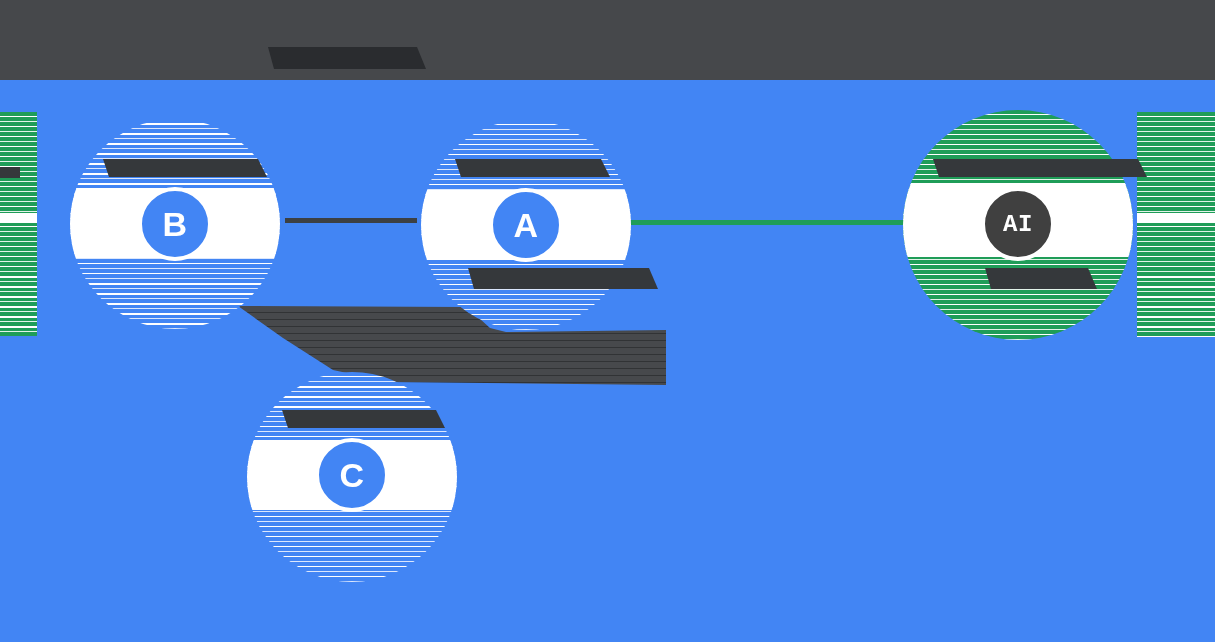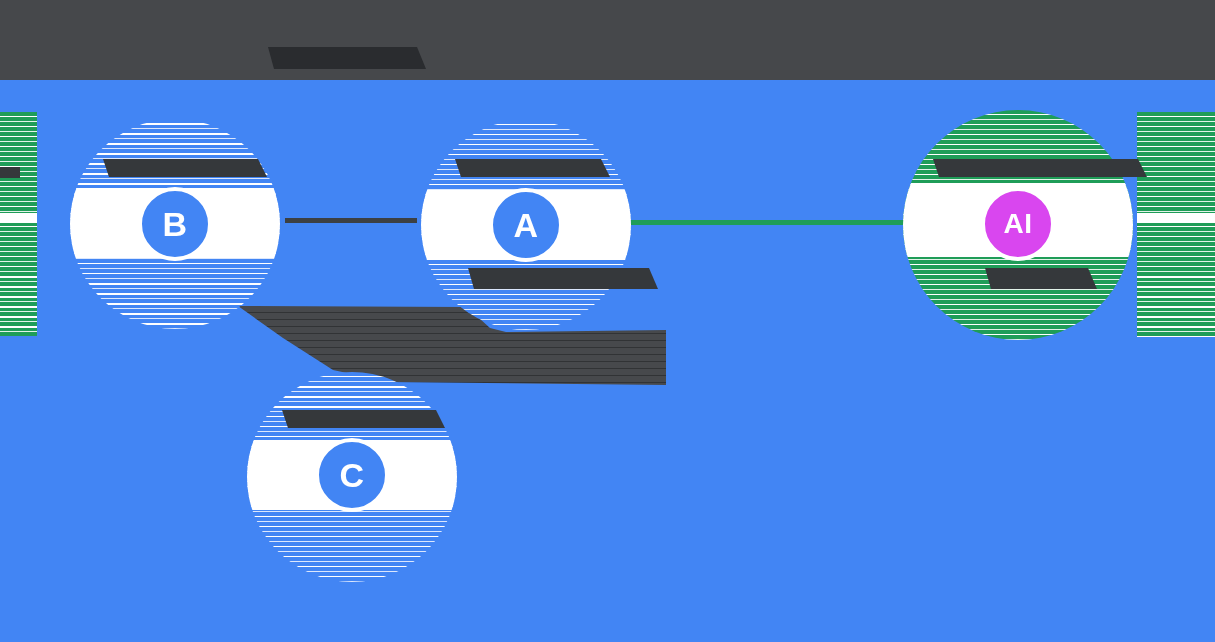--- a/index.html
+++ b/index.html
@@ -26,21 +26,21 @@
       #1f9d58 5.5px,#1f9d58 9px,#e2f3e9 9px,#e2f3e9 10px);
   }
   .band{position:absolute;left:0;width:100%;background:#ffffff;}
   
   .badge{
     position:absolute;width:66px;height:66px;border-radius:50%;
     border:4px solid #ffffff;display:flex;align-items:center;justify-content:center;
     color:#ffffff;font-size:34px;font-weight:bold;letter-spacing:.5px;
   }
   .badge.blue{background:#4285f4;}
-  .badge.green{background:#d946ef;font-size:28px;}
+  .badge.green{background:#404040;font-size:24px;font-family:Liberation Mono, monospace;}
   
   .line{position:absolute;height:5px;}
   .line.dark{background:#3c4043;}
   .line.green{background:#1f9d58;}
   .wedge{
     position:absolute;left:238px;top:306px;width:428px;height:80px;
     background:repeating-linear-gradient(180deg,#47494c 0 6px,#313335 6px 7px);
     clip-path:polygon(0 0,229px 1px,252px 22px,268px 26px,428px 24px,
                       428px 79px,150px 76px,95px 64px,45px 32px);
   }

